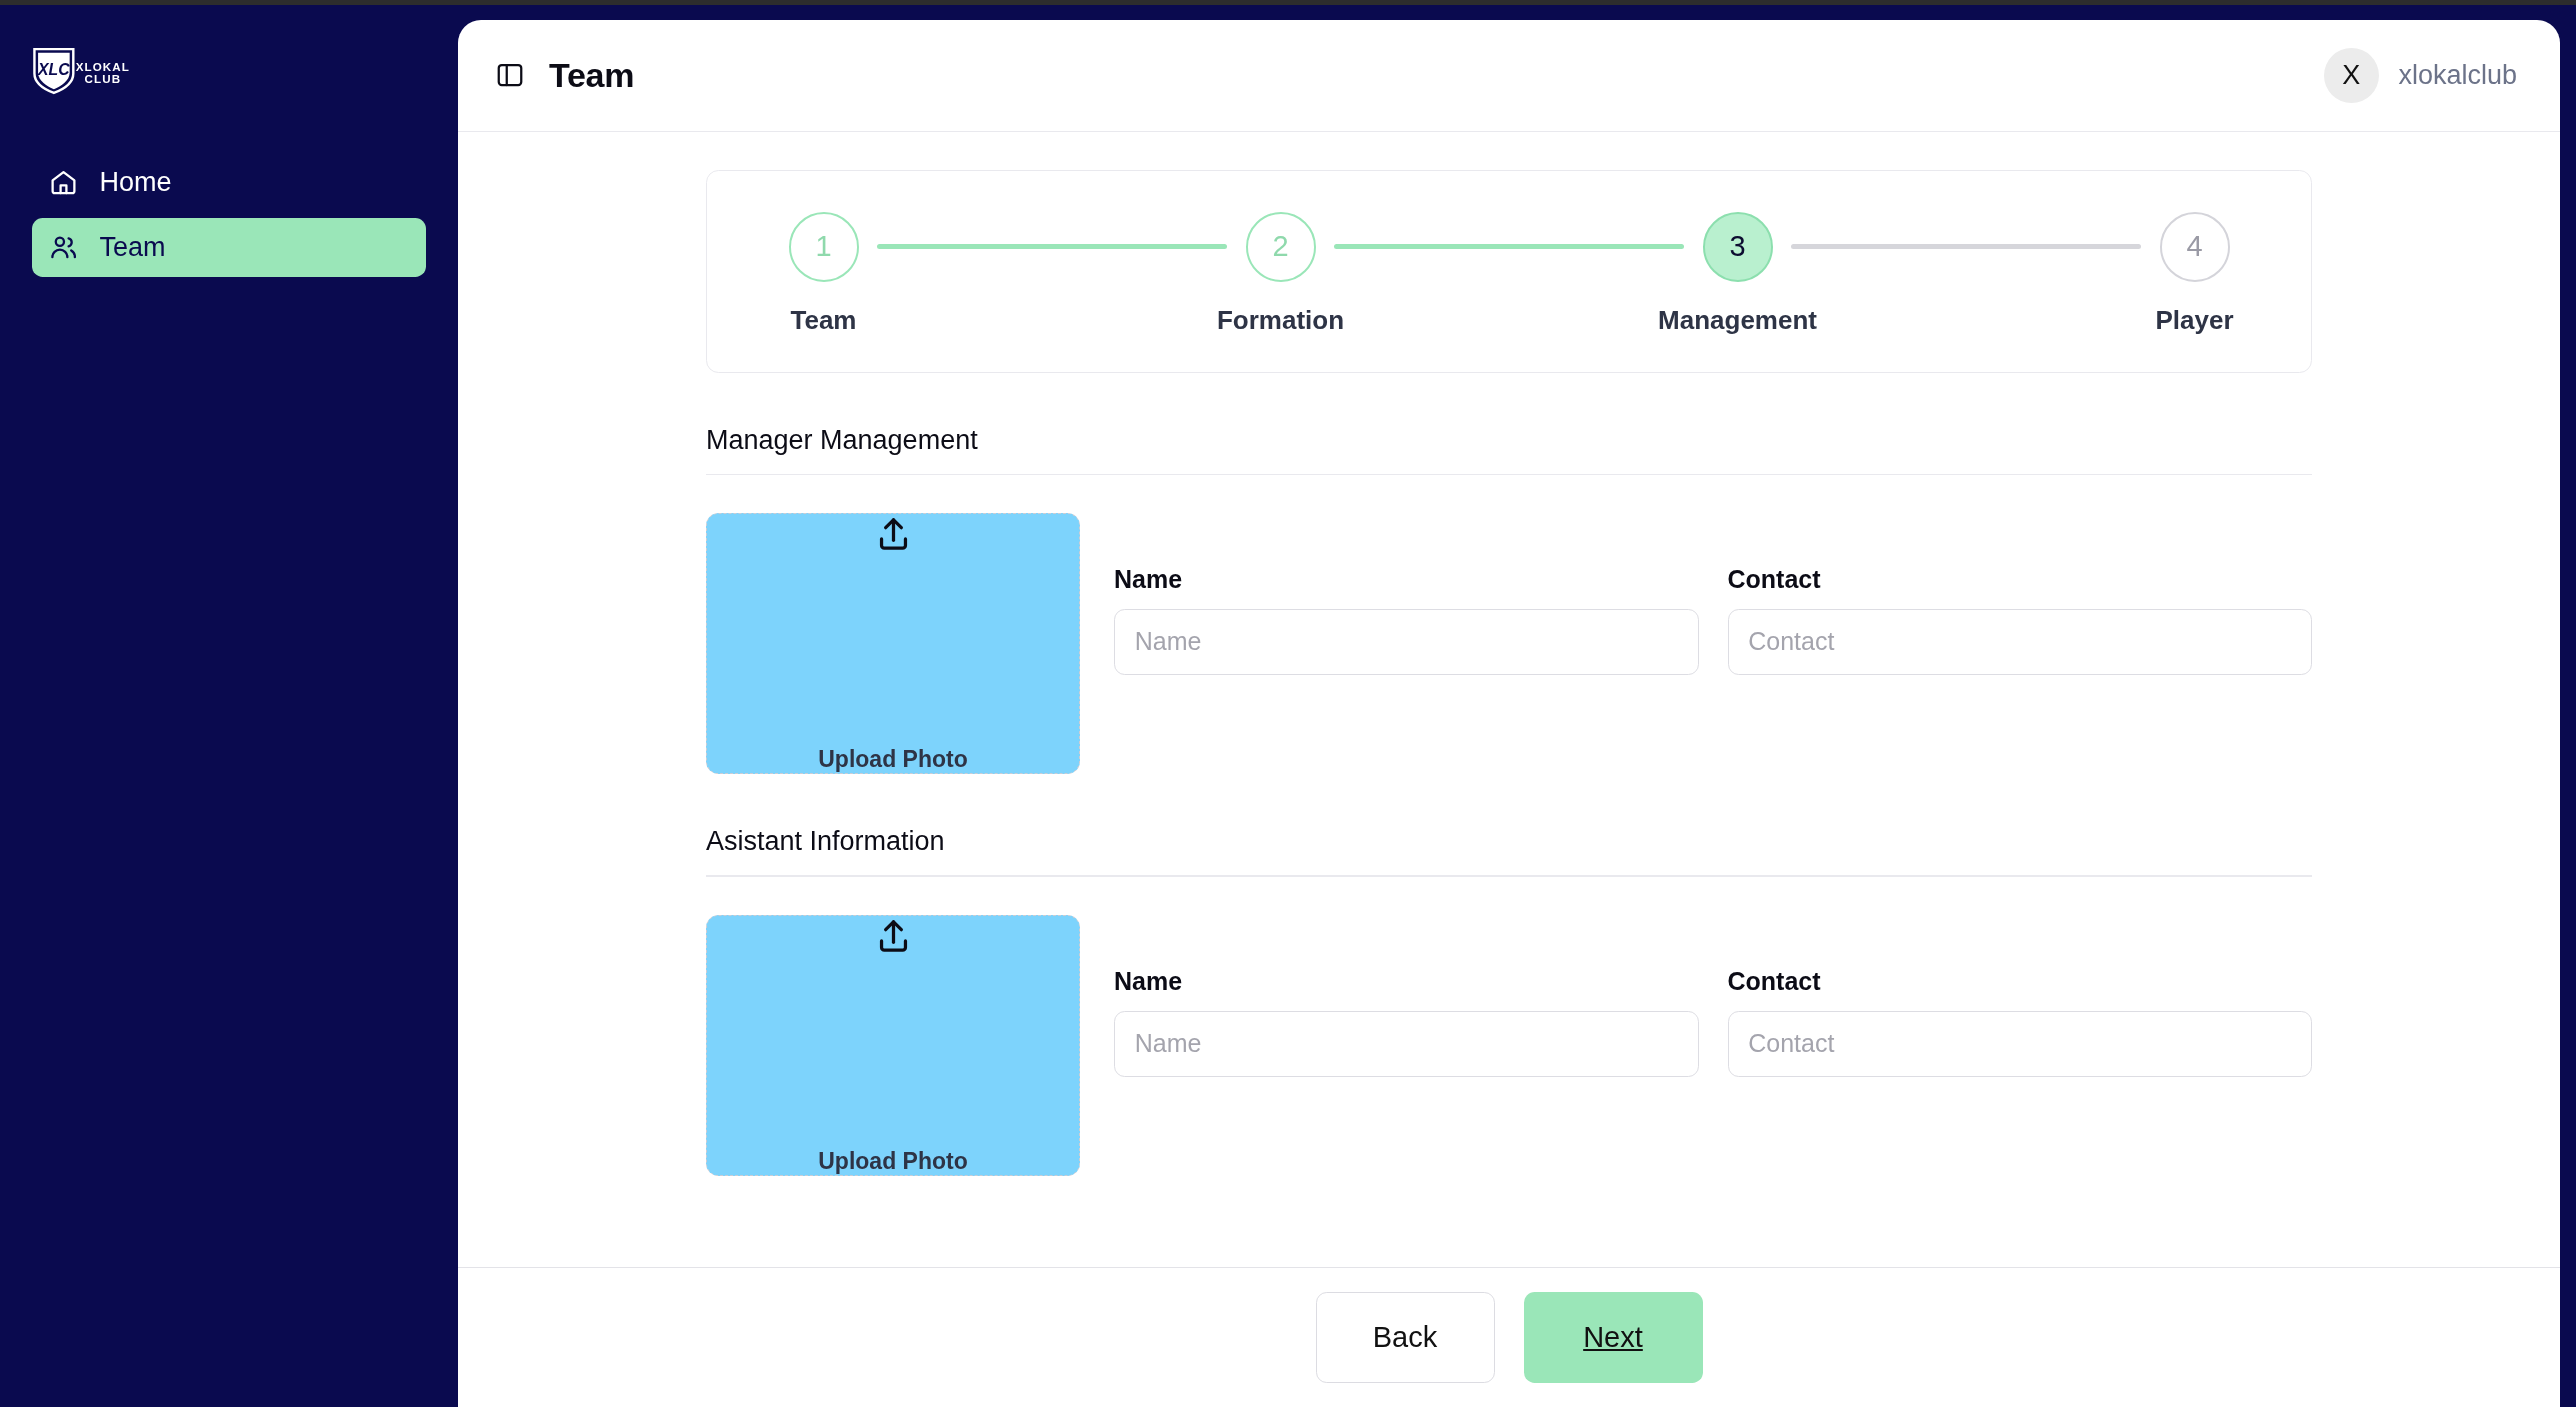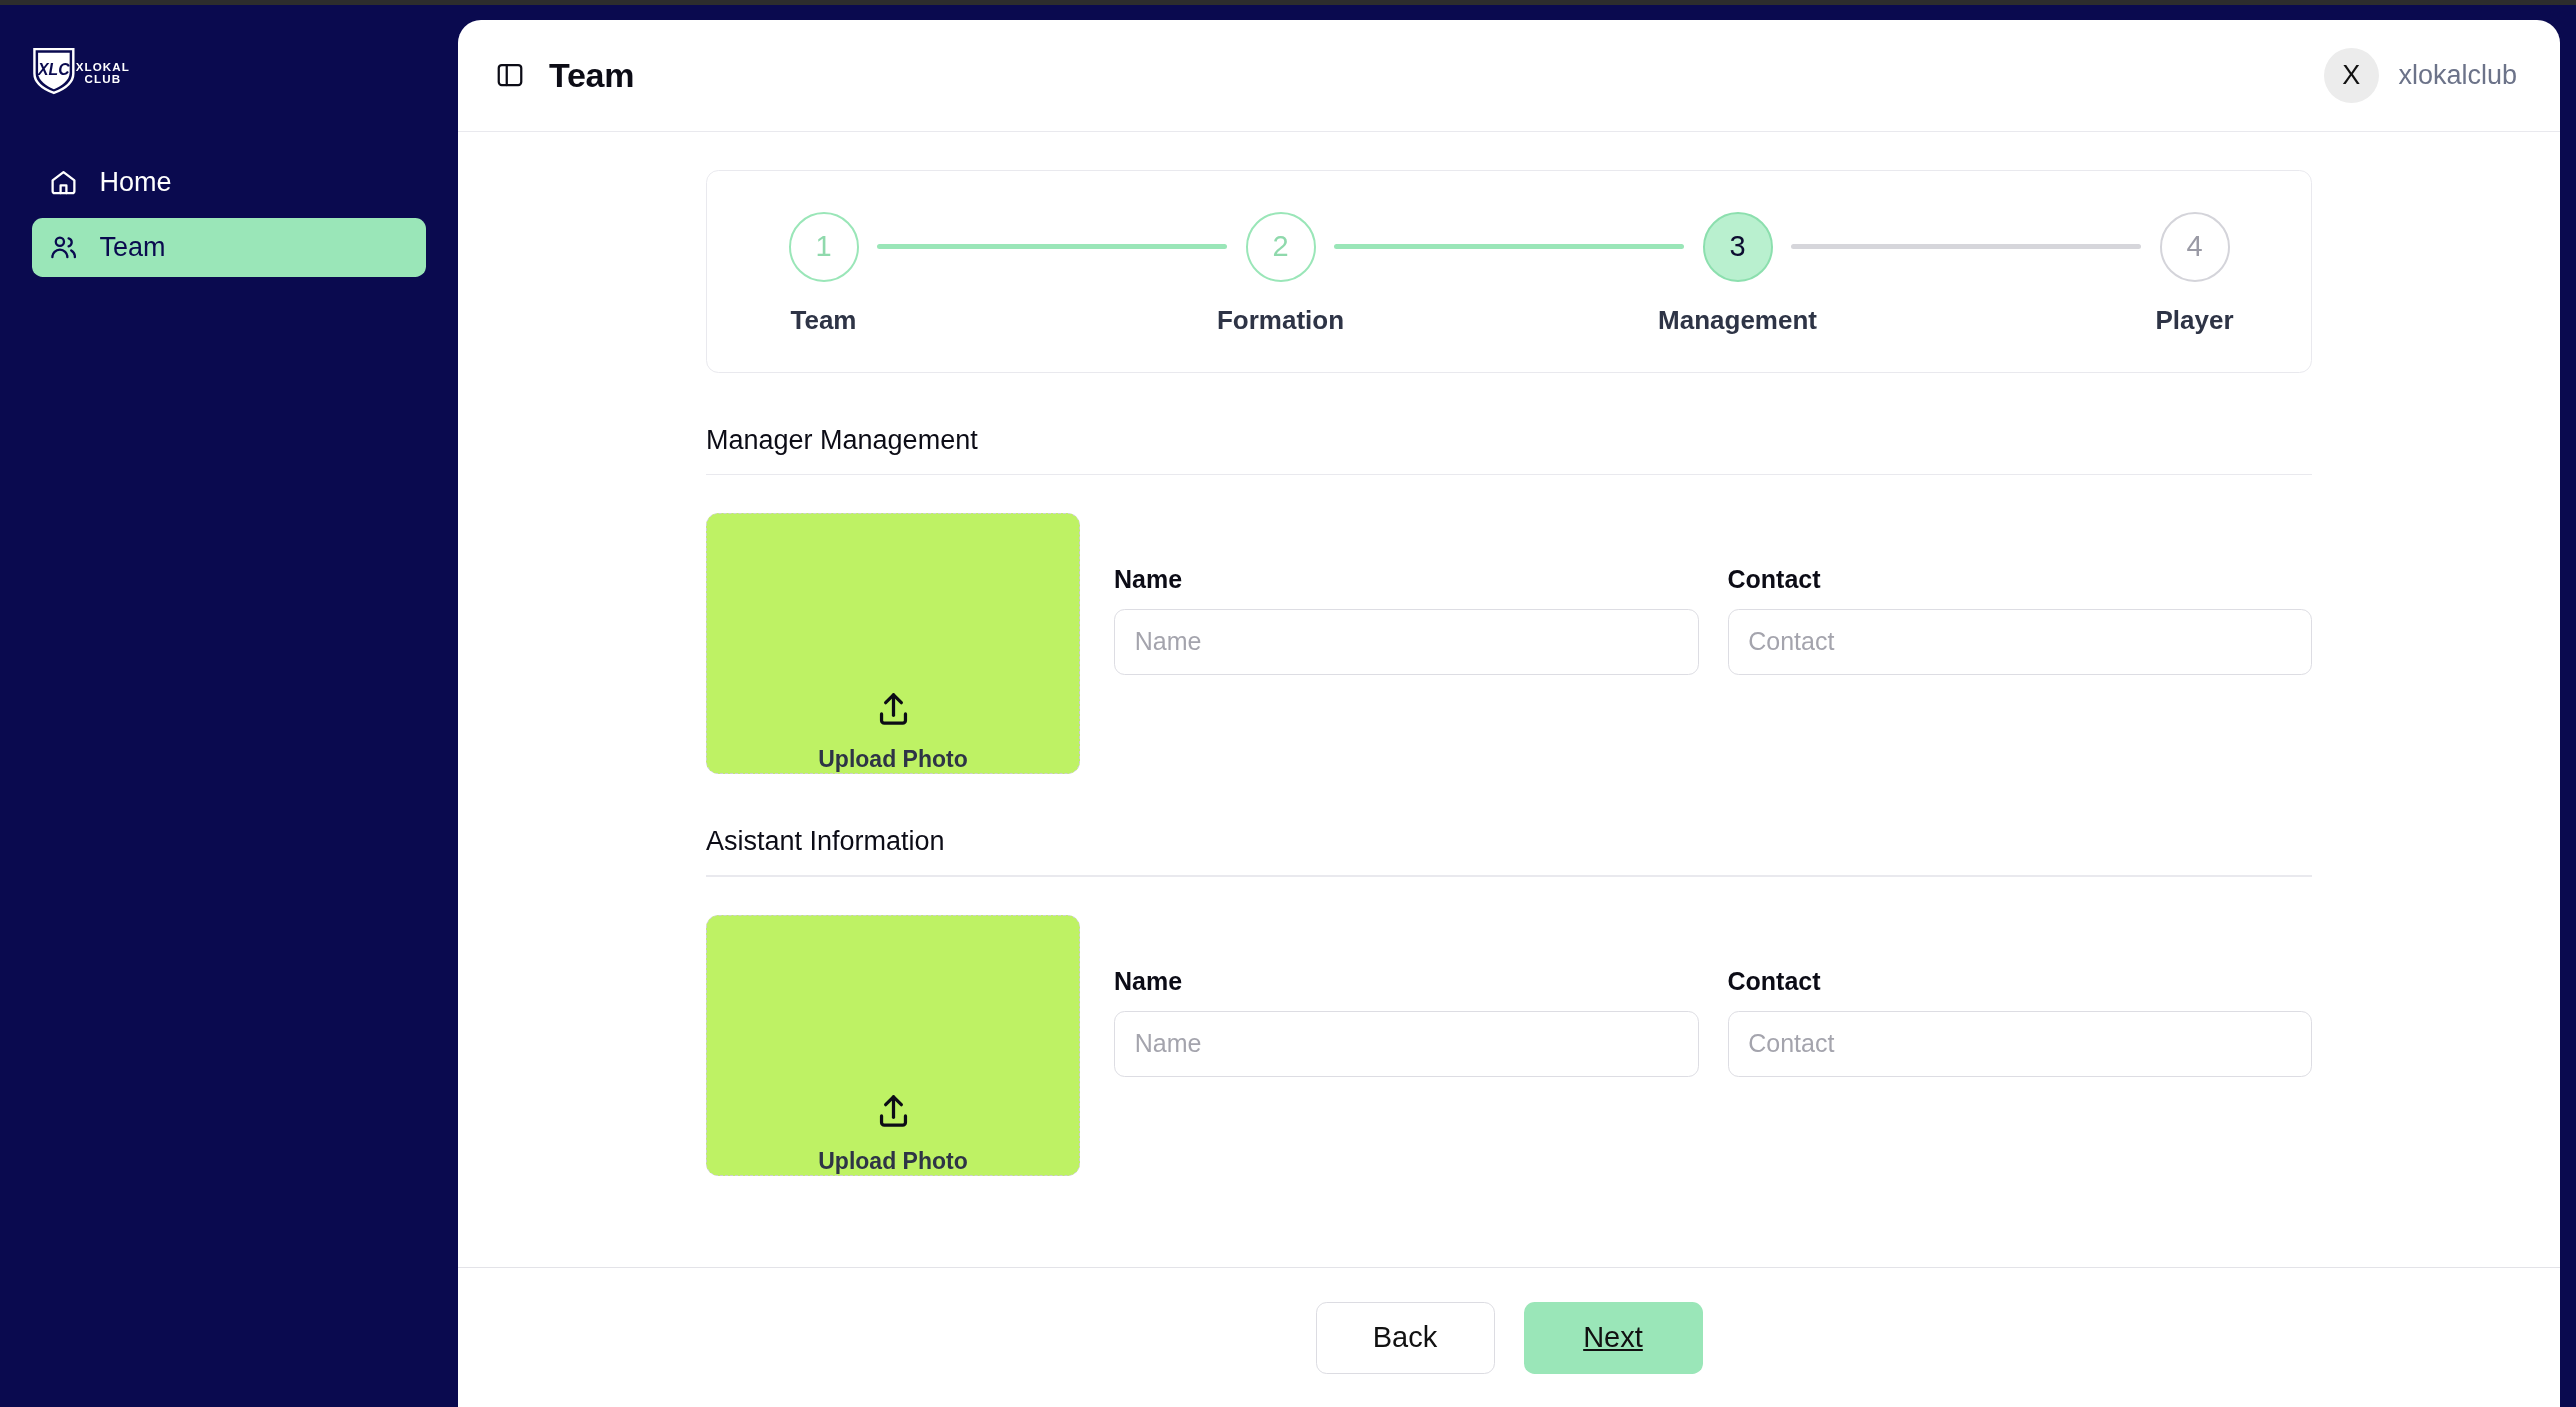--- a/index.html
+++ b/index.html
@@ -144,25 +144,25 @@
     padding-top: 52px; padding-bottom: 18px;
   }
   .section-rule { height: 1.8px; background: #e9e9ee; width: 100%; }
 
   .section-body { display: flex; gap: 34px; padding-top: 38px; align-items: flex-start; }
   .upload-box {
     width: 374px; height: 261px;
     border: 1.8px dashed #cdcdd4;
     border-radius: 12.5px;
     display: flex; flex-direction: column;
-    align-items: center; justify-content: flex-end;
+    align-items: center; justify-content: space-between;
     gap: 16px;
     cursor: pointer;
     flex: 0 0 374px;
-    background: #bef264;
+    background: #7dd3fc;
   }
   .upload-icon svg { width: 41px; height: 41px; display: block; }
   .upload-text { font-size: 23px; font-weight: 700; color: #2e3446; }
 
   .fields { display: flex; gap: 29px; flex: 1 1 auto; padding-top: 52px; }
   .field { flex: 1 1 0; }
   .field-label { font-size: 25px; font-weight: 700; color: #0c0c16; margin-bottom: 14.3px; }
   .field-input {
     width: 100%; height: 66px;
     border: 1.8px solid #dddde3;
@@ -179,21 +179,21 @@
   
   .panel-footer {
     position: absolute; left: 0; bottom: 0;
     width: 2102px; height: 141px;
     border-top: 1.8px solid #e3e3e8;
     display: flex; align-items: center; justify-content: center;
     gap: 29px;
     background: #fff;
   }
   .btn {
-    height: 72px; min-width: 179px;
+    height: 91px; min-width: 179px;
     border-radius: 10.7px;
     font-size: 29px;
     font-family: "Liberation Sans", sans-serif;
     cursor: pointer;
     display: flex; align-items: center; justify-content: center;
     padding: 0 41px;
   }
   .btn-back { background: #fff; border: 1.8px solid #dcdce2; color: #111; }
   .btn-next { background: #9ae6b8; border: none; color: #111; text-decoration: underline; }
 </style>

